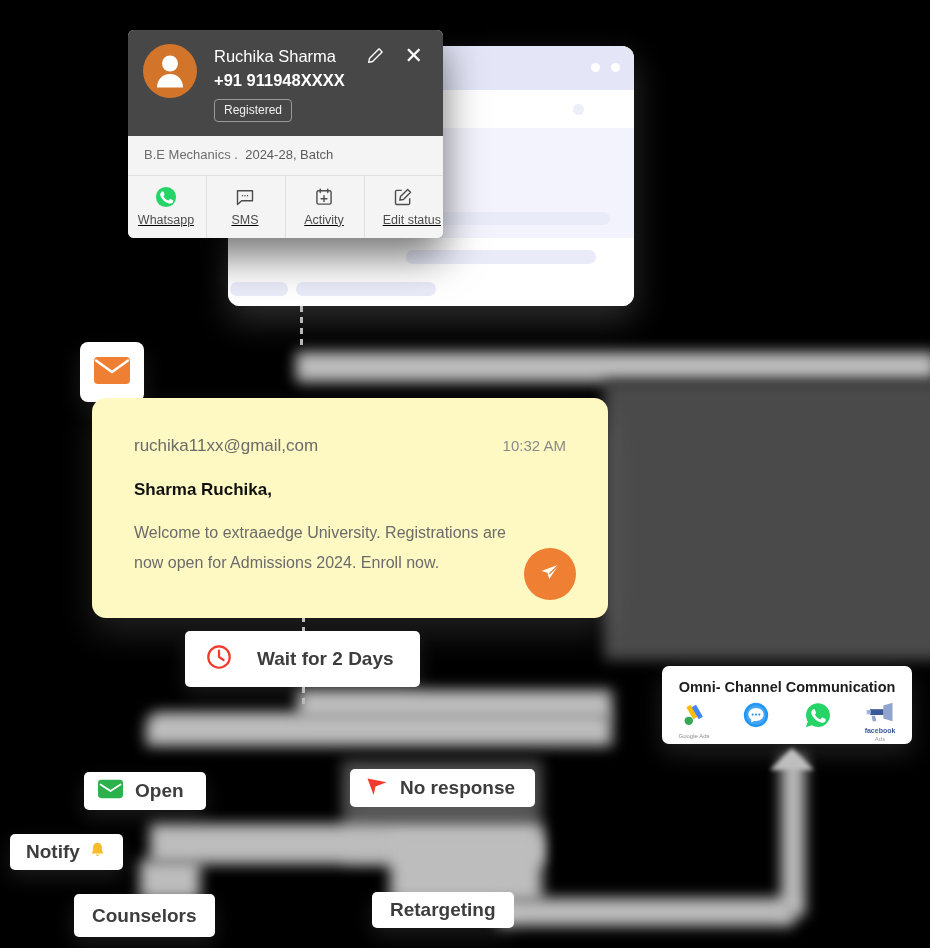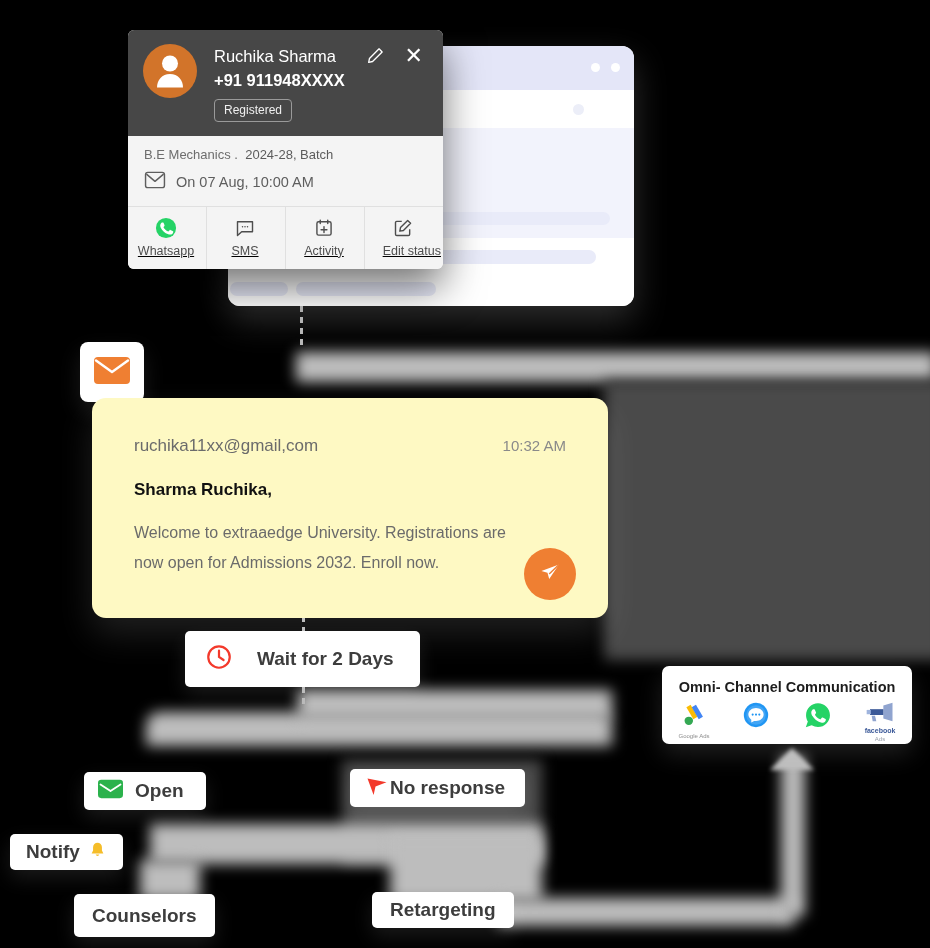--- a/index.html
+++ b/index.html
@@ -99,21 +99,21 @@
   .chip{
     position:absolute;background:#fff;border-radius:5px;display:flex;align-items:center;
     box-shadow:0 8px 20px rgba(255,255,255,.10);
   }
   .chip-label{font-weight:700;color:#3d3d3d;white-space:nowrap;}
 
   #chip-wait{left:185px;top:631px;height:56px;padding:0 26px 0 20px;gap:24px;}
   #chip-wait .chip-label{font-size:19px;}
   #chip-open{left:84px;top:772px;height:38px;padding:0 22px 0 14px;gap:12px;}
   #chip-open .chip-label{font-size:19px;}
-  #chip-noresponse{left:350px;top:769px;height:38px;padding:0 20px 0 14px;}
+  #chip-noresponse{left:350px;top:769px;height:38px;padding:0 20px 0 14px;gap:10px;}
   #chip-noresponse .chip-label{font-size:19px;}
   #chip-notify{left:10px;top:834px;height:36px;padding:0 16px;gap:8px;}
   #chip-notify .chip-label{font-size:19px;}
   #chip-counselors{left:74px;top:894px;height:35px;padding:4px 18px;}
   #chip-counselors .chip-label{font-size:19px;}
   #chip-retargeting{left:372px;top:892px;height:36px;padding:0 18px;}
   #chip-retargeting .chip-label{font-size:19px;}
 
   
   #omni-panel{
@@ -186,29 +186,20 @@
         <path d="M16.5 3.6l3.9 3.9L8.3 19.6 3.4 20.6l1-4.9z"></path>
       </svg>
     </span>
     <span id="close-icon">✕</span>
   </div>
 
   <div id="contact-meta">
     <div id="meta-course">
       <span>B.E Mechanics .</span>
       &nbsp;<b>2024-28, Batch</b>
-    </div>
-    <div id="meta-date-row">
-      <span>
-        <svg width="22" height="18" viewBox="0 0 24 20" fill="none" stroke="#5e5e5e" stroke-width="1.6" stroke-linejoin="round">
-          <rect x="1.5" y="1.5" width="21" height="17" rx="2.5"></rect>
-          <path d="M2.5 3.5L12 11.5 21.5 3.5"></path>
-        </svg>
-      </span>
-      <span id="meta-date">On 07 Aug, 10:00 AM</span>
     </div>
   </div>
 
   <div id="contact-actions">
 
     <div class="action">
       <div class="action-ico">
         <svg width="22" height="22" viewBox="0 0 24 24">
           <circle cx="12" cy="12" r="11" fill="#25D366"></circle>
           <path d="M9.3 7.4c-.3-.6-.6-.6-.9-.6h-.7c-.3 0-.7.1-1 .5-.4.4-1.3 1.3-1.3 3.1 0 1.8 1.3 3.6 1.5 3.8.2.3 2.6 4.1 6.3 5.5 3.1 1.2 3.8 1 4.4.9.7-.1 2.2-.9 2.5-1.8.3-.9.3-1.6.2-1.8-.1-.2-.4-.3-.7-.5-.4-.2-2.2-1.1-2.5-1.2-.3-.1-.6-.2-.8.2-.2.4-.9 1.2-1.1 1.4-.2.2-.4.3-.8.1-.4-.2-1.6-.6-3-1.9-1.1-1-1.9-2.2-2.1-2.6-.2-.4 0-.6.2-.8l.5-.6c.2-.2.2-.4.3-.6.1-.2 0-.5 0-.7-.1-.2-.8-2-1-2.4z" fill="#fff" transform="translate(0,-2) scale(0.95) translate(0.6,1.6)"></path>
@@ -260,21 +251,21 @@
     </svg>
   </span>
 </div>
 
 <div class="abs" id="email-card">
   <div id="email-head">
     <span id="email-from">ruchika11xx@gmail,com</span>
     <span id="email-time">10:32 AM</span>
   </div>
   <div id="email-greeting">Sharma Ruchika,</div>
-  <div id="email-body">Welcome to extraaedge University. Registrations are now open for Admissions  2032. Enroll now.</div>
+  <div id="email-body">Welcome to extraaedge University. Registrations are now open for Admissions  2024. Enroll now.</div>
   <div id="send-fab">
     <span>
       <svg width="24" height="24" viewBox="0 0 24 24">
         <path d="M21 4.5L3.4 11.1l6.1 1.7 1.7 6.1z" fill="#fff"></path>
         <path d="M21 4.5l-9.8 9.6" stroke="#ef7f32" stroke-width="1.4" fill="none"></path>
       </svg>
     </span>
   </div>
 </div>
 

